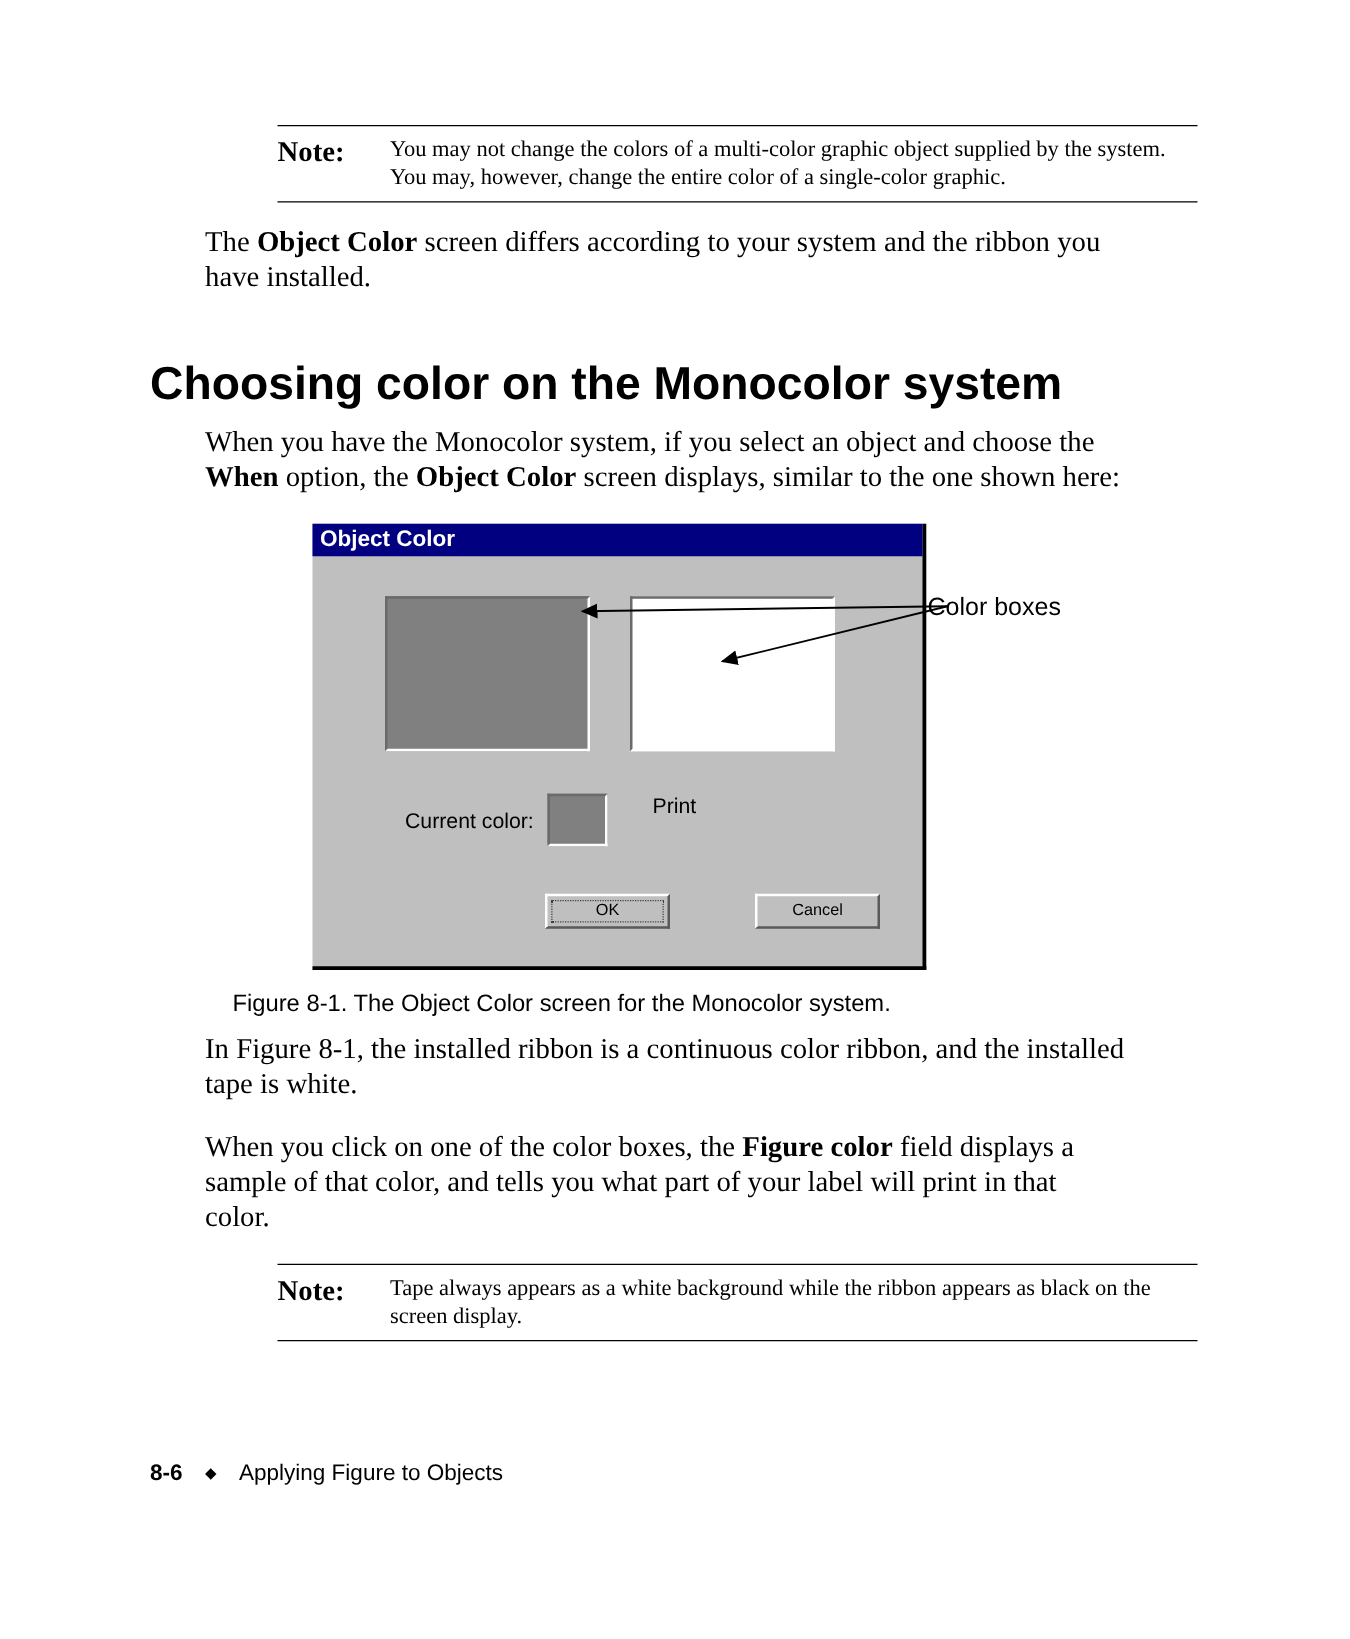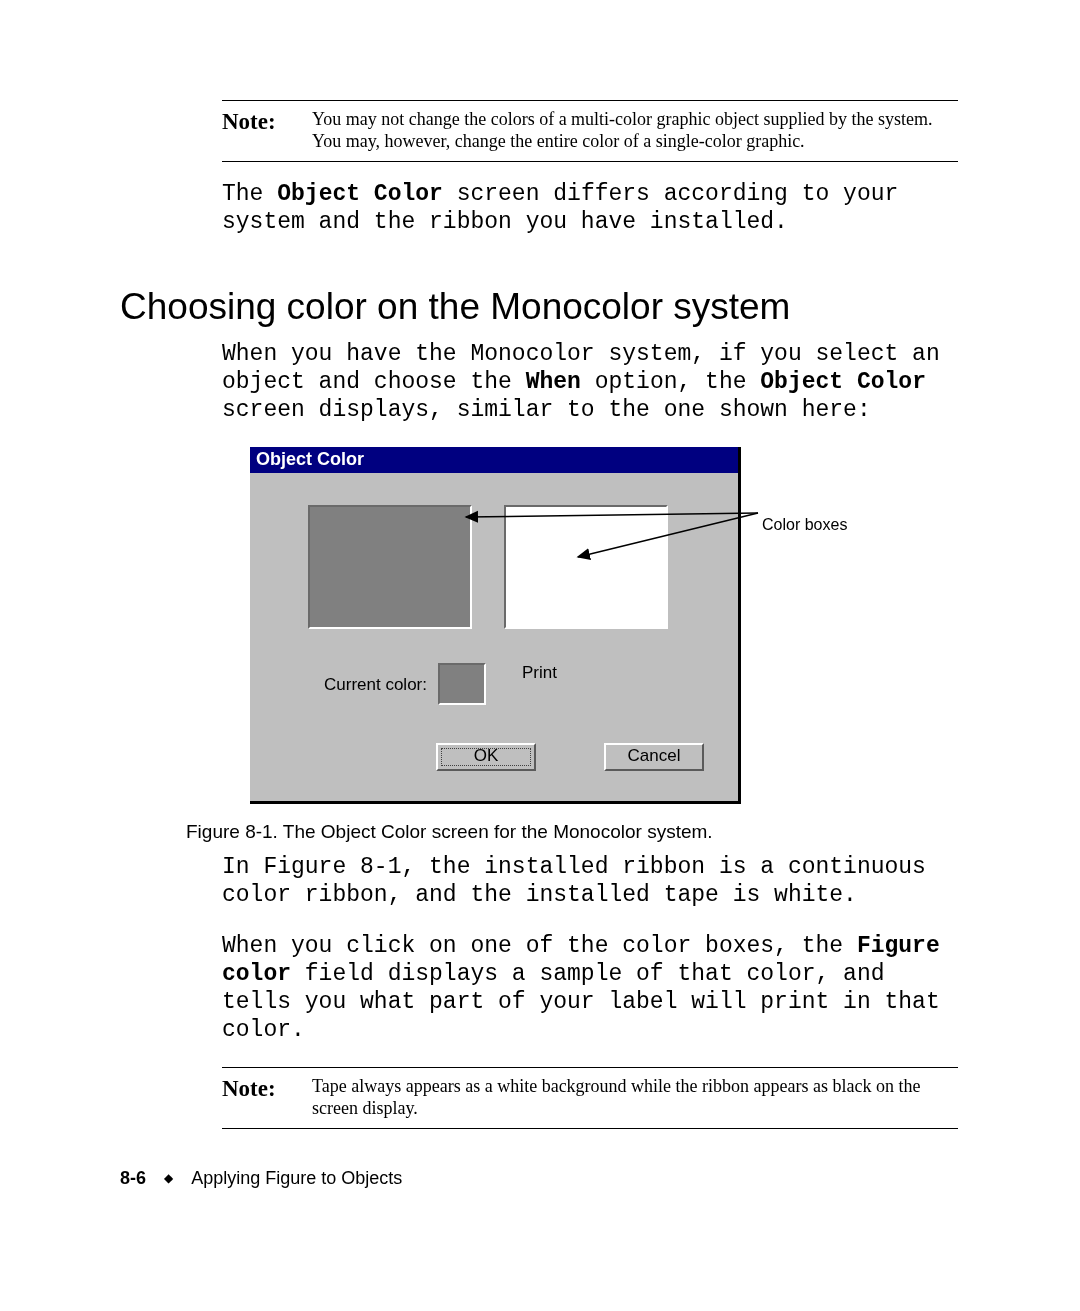--- a/index.html
+++ b/index.html
@@ -40,32 +40,31 @@
     font-weight: bold;
     font-size: 23px;
     flex: 0 0 62px;
   }
   .note-text {
     font-size: 18px;
     line-height: 1.22;
   }
 
   .body-para {
-    margin-left: 102px;
+    margin-left: 44px;
     width: 736px;
     font-size: 23px;
     line-height: 1.22;
     margin-top: 18px;
-    font-family: Liberation Mono, monospace;
   }
   .body-para .b { font-weight: bold; }
 
   h2.section-heading {
     font-family: Arial, Helvetica, sans-serif;
-    font-weight: normal;
+    font-weight: bold;
     font-size: 37px;
     margin: 50px 0 12px 0;
     letter-spacing: 0px;
   }
 
   
   .figure-wrap {
     position: relative;
     margin-left: 130px;
     margin-top: 18px;
@@ -131,21 +130,21 @@
     top: 296px;
     width: 100px;
     height: 28px;
     background: #bfbfbf;
     border-top: 2px solid #ffffff;
     border-left: 2px solid #ffffff;
     border-right: 2px solid #5a5a5a;
     border-bottom: 2px solid #5a5a5a;
     box-sizing: border-box;
     text-align: center;
-    font-size: 17px;
+    font-size: 13px;
     line-height: 22px;
     font-family: Tahoma, "MS Sans Serif", Arial, sans-serif;
     cursor: pointer;
   }
   .btn-ok { left: 186px; }
   .btn-ok::after {
     content: "";
     position: absolute;
     left: 3px; top: 3px; right: 3px; bottom: 3px;
     border: 1px dotted #404040;
@@ -155,25 +154,24 @@
 
   
   .leader-svg {
     position: absolute;
     left: 0; top: 0;
     width: 720px; height: 360px;
     pointer-events: none;
   }
   .callout-text {
     position: absolute;
-    left: 512px;
+    left: 492px;
     top: 56px;
     font-family: Arial, Helvetica, sans-serif;
-    font-size: 16px;
-    margin-top: 13px;
+    font-size: 20px;
   }
 
   .figure-caption {
     font-family: Arial, Helvetica, sans-serif;
     font-size: 19px;
     margin-left: 66px;
     margin-top: 14px;
   }
 
   .footer {

